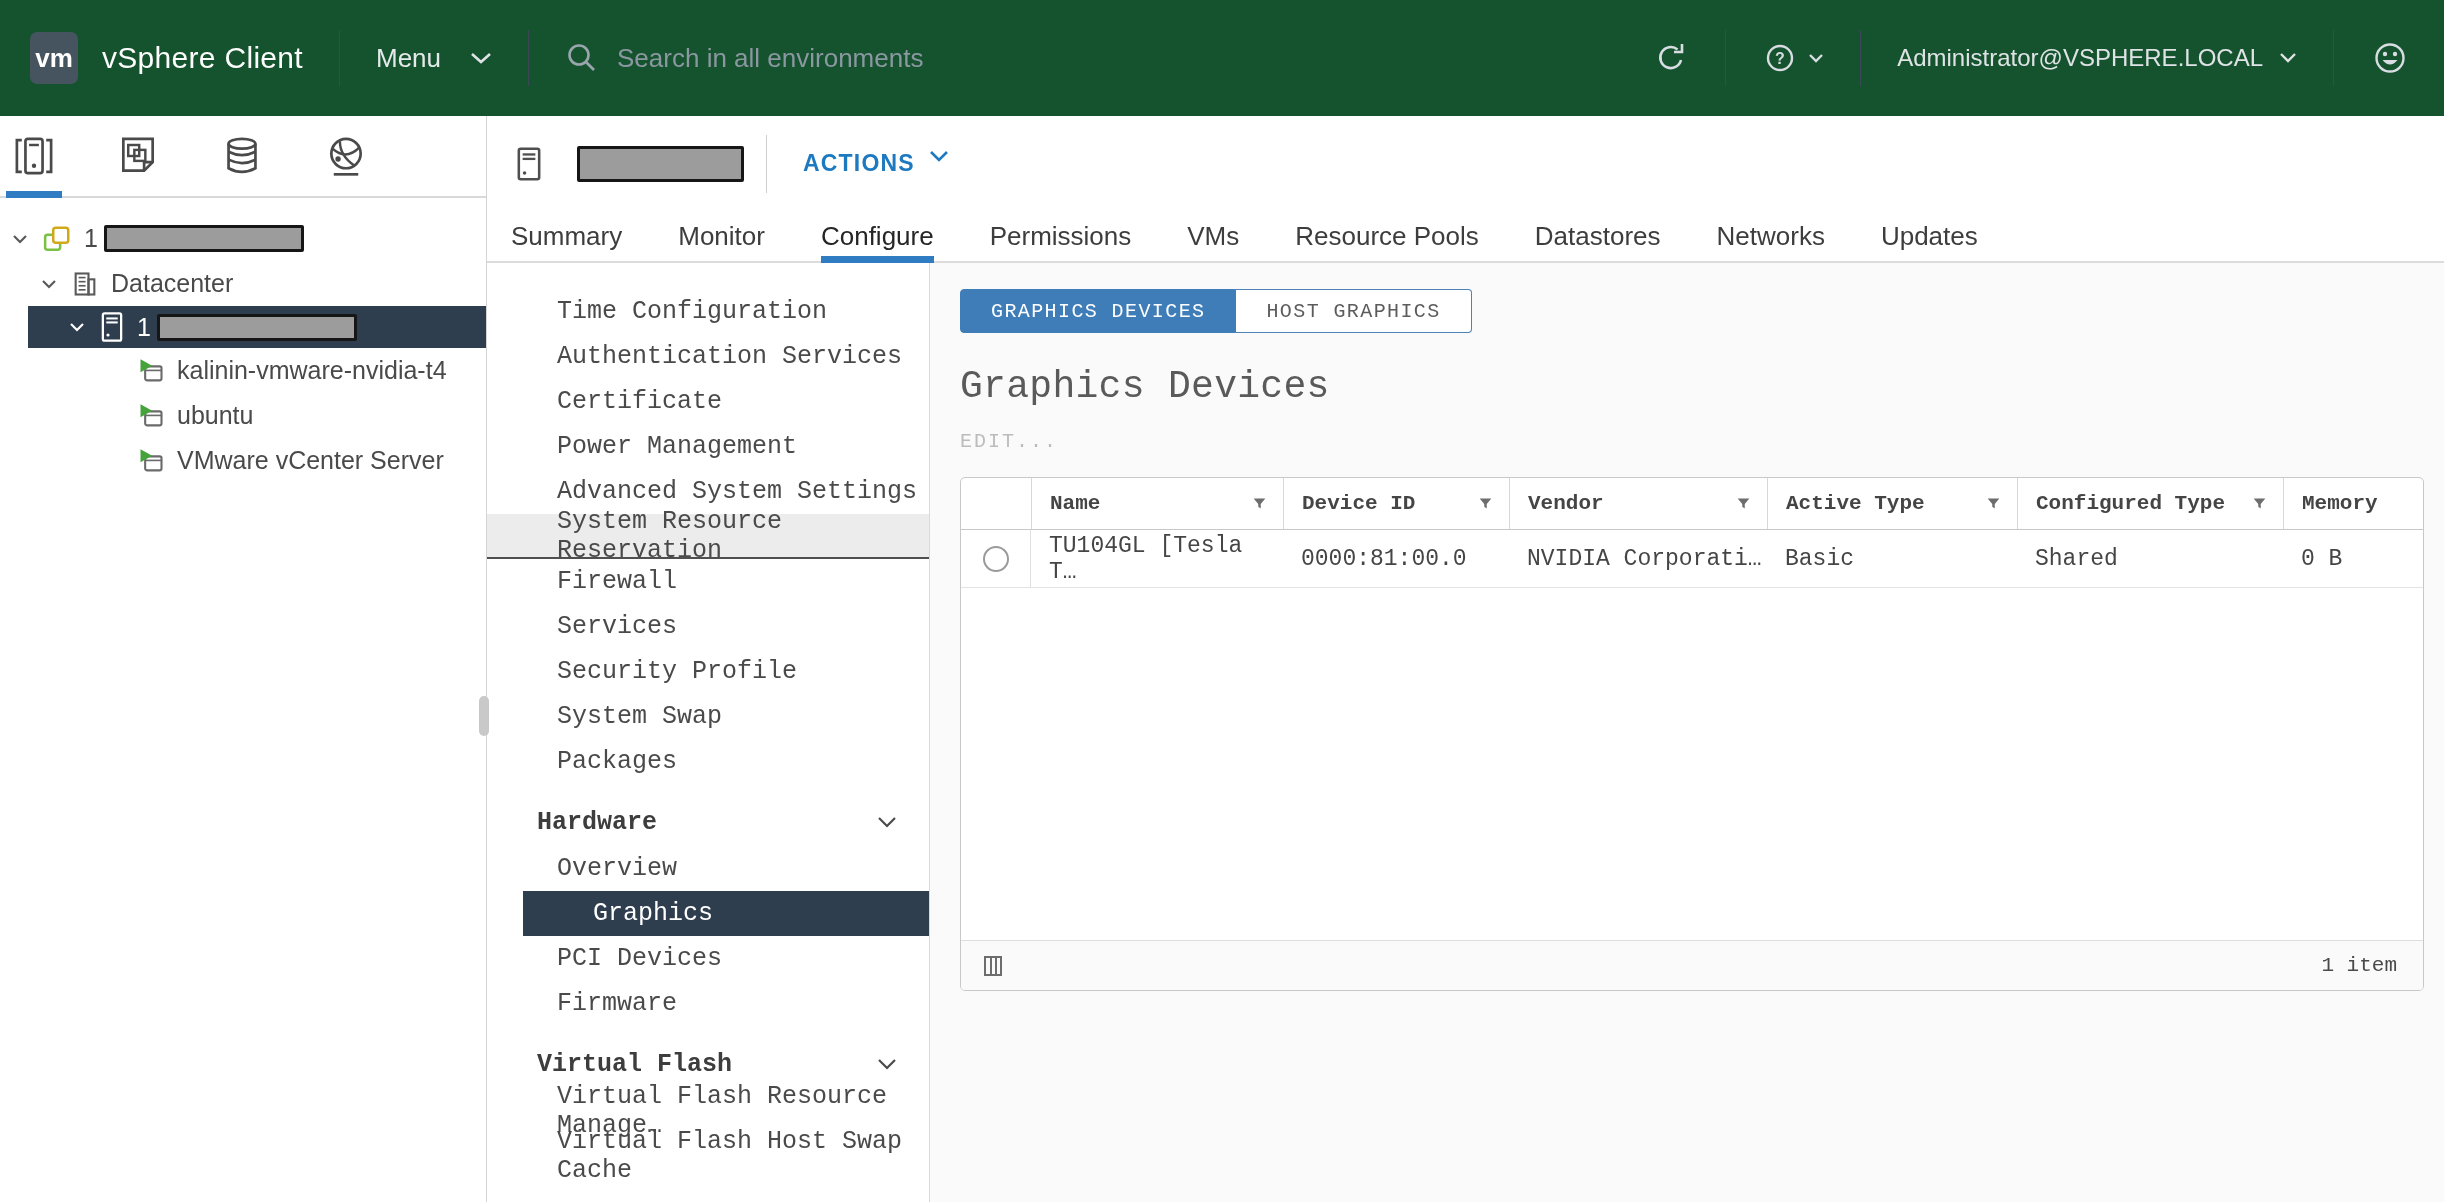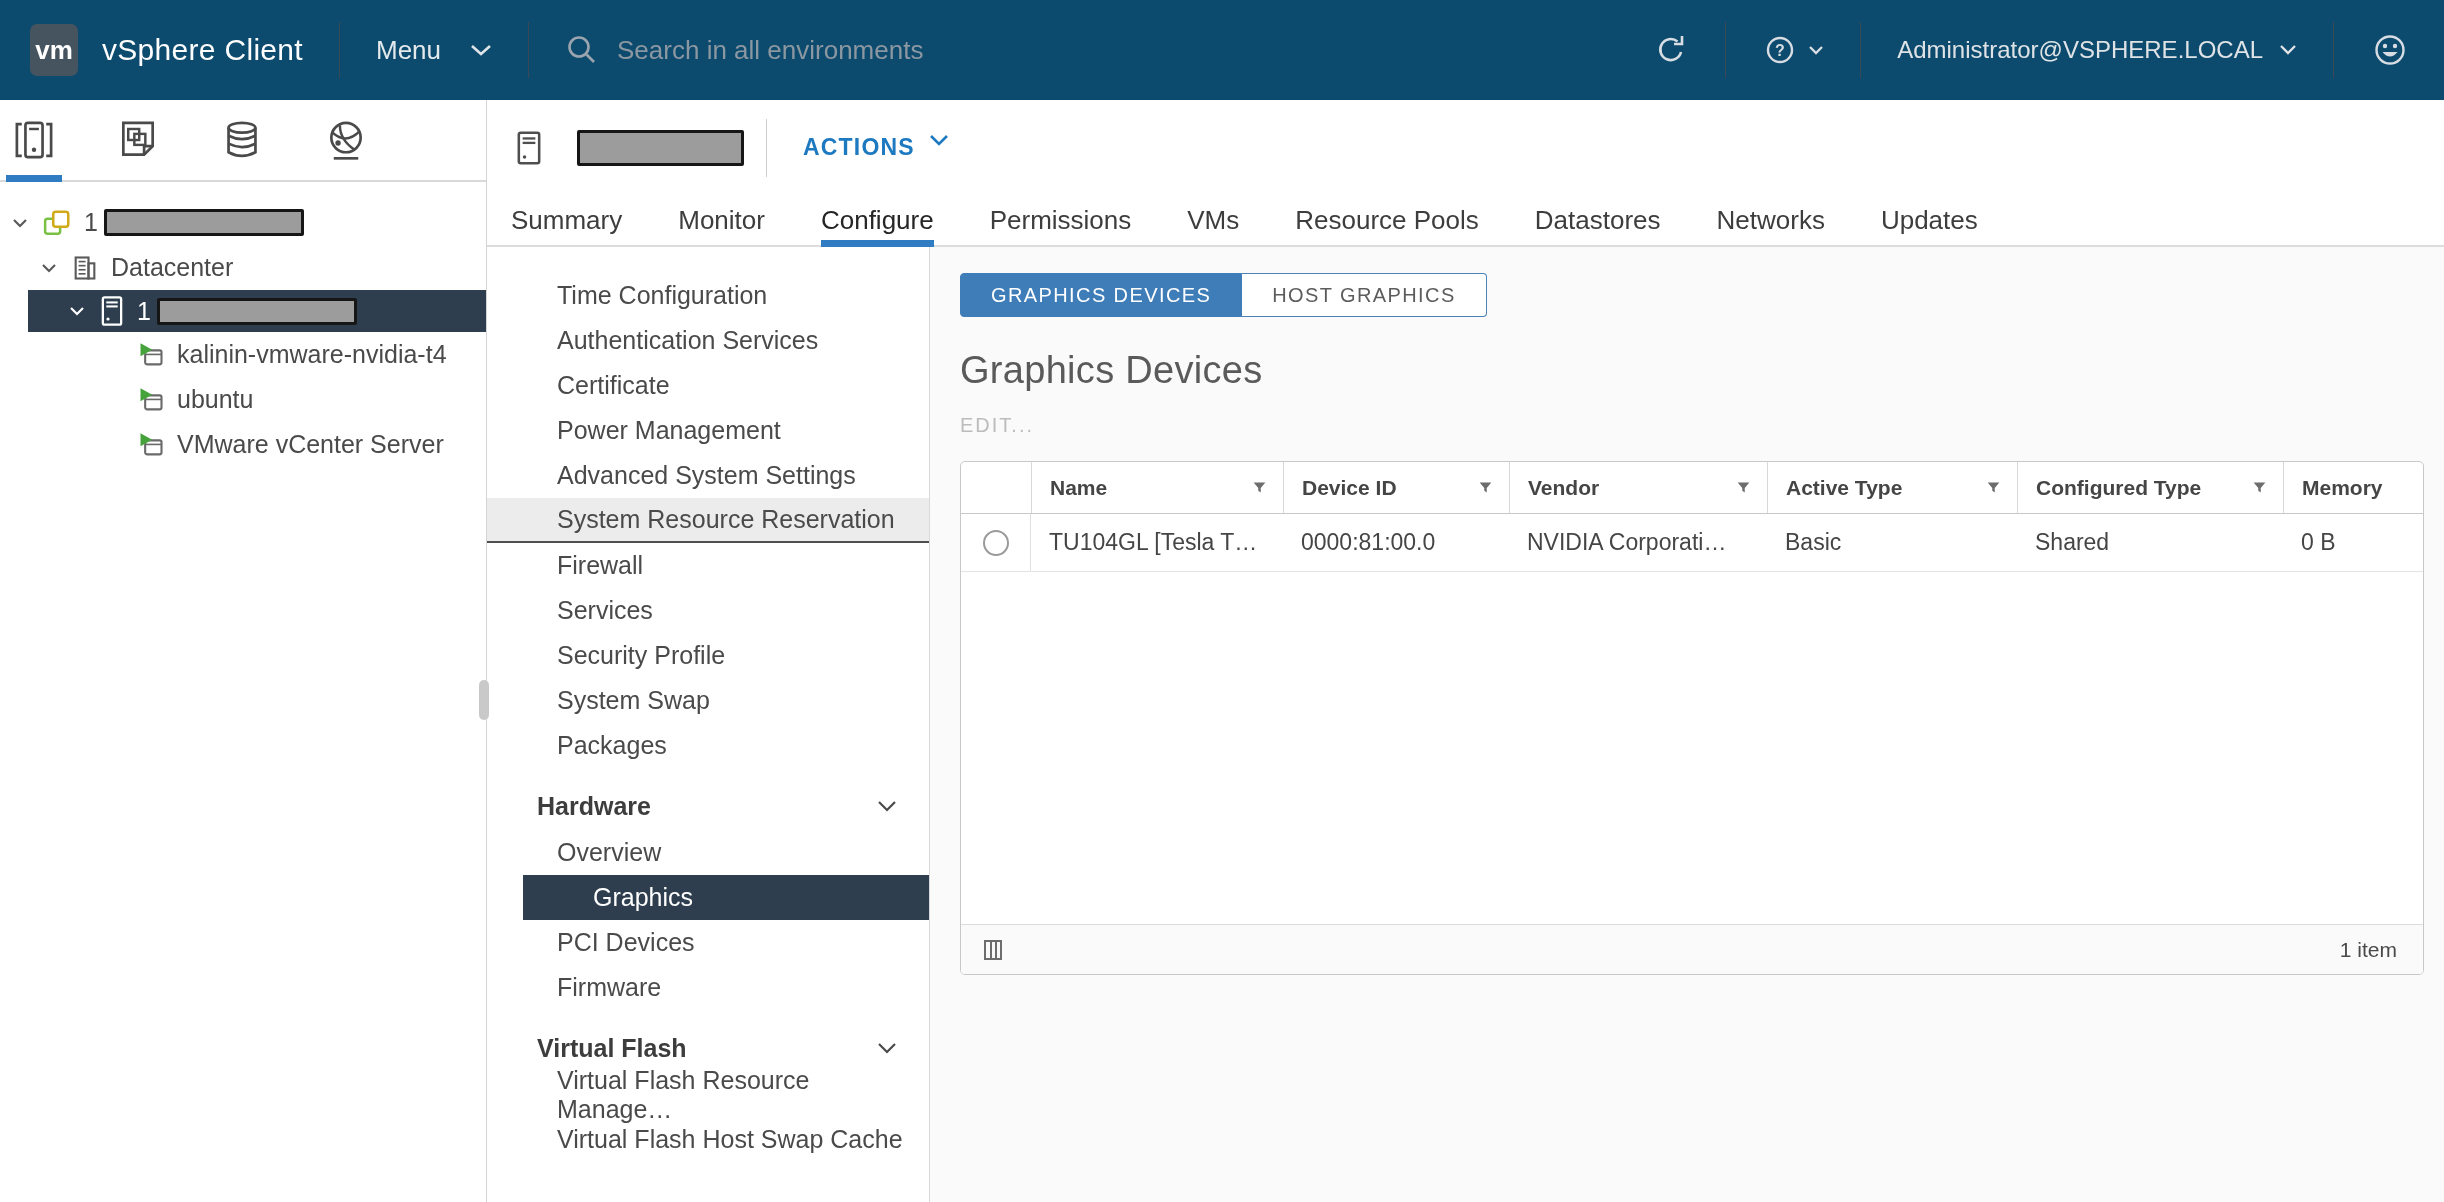--- a/index.html
+++ b/index.html
@@ -1,21 +1,21 @@
 <!DOCTYPE html>
 <html><head>
 <meta charset="utf-8">
 <style>
   * { margin:0; padding:0; box-sizing:border-box; }
   html,body { width:2444px; height:1202px; overflow:hidden; background:#fff;
     font-family:"Liberation Sans", sans-serif; }
   .app { width:2444px; height:1202px; display:flex; flex-direction:column; position:relative; }
 
   
-  .top-header { height:100px; background:#0c4a6e; display:flex; align-items:center; flex:none;
+  .top-header { height:116px; background:#14532d; display:flex; align-items:center; flex:none;
     padding:0 34px 0 30px; color:#e8ecef; }
   .logo-box { width:48px; height:52px; background:#46545f; border-radius:7px; display:flex;
     align-items:center; justify-content:center; color:#fff; font-weight:bold; font-size:26px; }
   .app-title { font-size:30px; color:#fdfdfd; margin-left:24px; letter-spacing:.3px; }
   .hdr-sep { width:1px; height:56px; background:#3b4956; margin:0 36px; flex:none; }
   .menu-btn { display:flex; align-items:center; gap:29px; font-size:26px; color:#e4e9ec; cursor:pointer; }
   .search-box { display:flex; align-items:center; gap:18px; flex:1; }
   .search-ph { font-size:26px; color:#8b97a1; }
   .hdr-right { display:flex; align-items:center; }
   .hdr-icon { display:flex; align-items:center; gap:10px; }
@@ -51,21 +51,21 @@
   .obj-vsep { width:1px; height:58px; background:#cfcfcf; margin:0 36px 0 22px; }
   .actions-btn { display:flex; align-items:flex-start; gap:14px; color:#1d79c0; font-size:23px;
     font-weight:bold; letter-spacing:1.2px; cursor:pointer; }
 
   .tab-bar { height:52px; flex:none; display:flex; align-items:stretch; padding-left:24px; gap:56px;
     border-bottom:2px solid #dcdcdc; }
   .tab { font-size:26px; color:#3d3d3d; display:flex; align-items:center; cursor:pointer; position:relative; }
   .tab.active { color:#262626; }
   .tab.active::after { content:""; position:absolute; left:0; right:0; bottom:-2px; height:7px; background:#2f7cc2; }
 
-  .content { flex:1; display:flex; min-height:0; background:#c2410c; }
+  .content { flex:1; display:flex; min-height:0; background:#c2410c;font-family:Liberation Mono, monospace; }
 
   
   .config-nav { width:443px; flex:none; background:#fff; border-right:1px solid #d9d9d9; padding-top:26px; }
   .nav-item { height:45px; display:flex; align-items:center; padding-left:70px; font-size:25px;
     color:#4a4a4a; cursor:pointer; }
   .nav-item.hovered { background:#ececec; border-bottom:2px solid #4f4f4f; }
   .nav-item.selected { background:#2e3e4e; color:#fff;margin-left:36px; }
   .nav-section { height:48px; margin-top:14px; display:flex; align-items:center; justify-content:space-between;
     padding:0 32px 0 50px; font-size:25px; font-weight:bold; color:#3d3d3d; cursor:pointer; }
 

